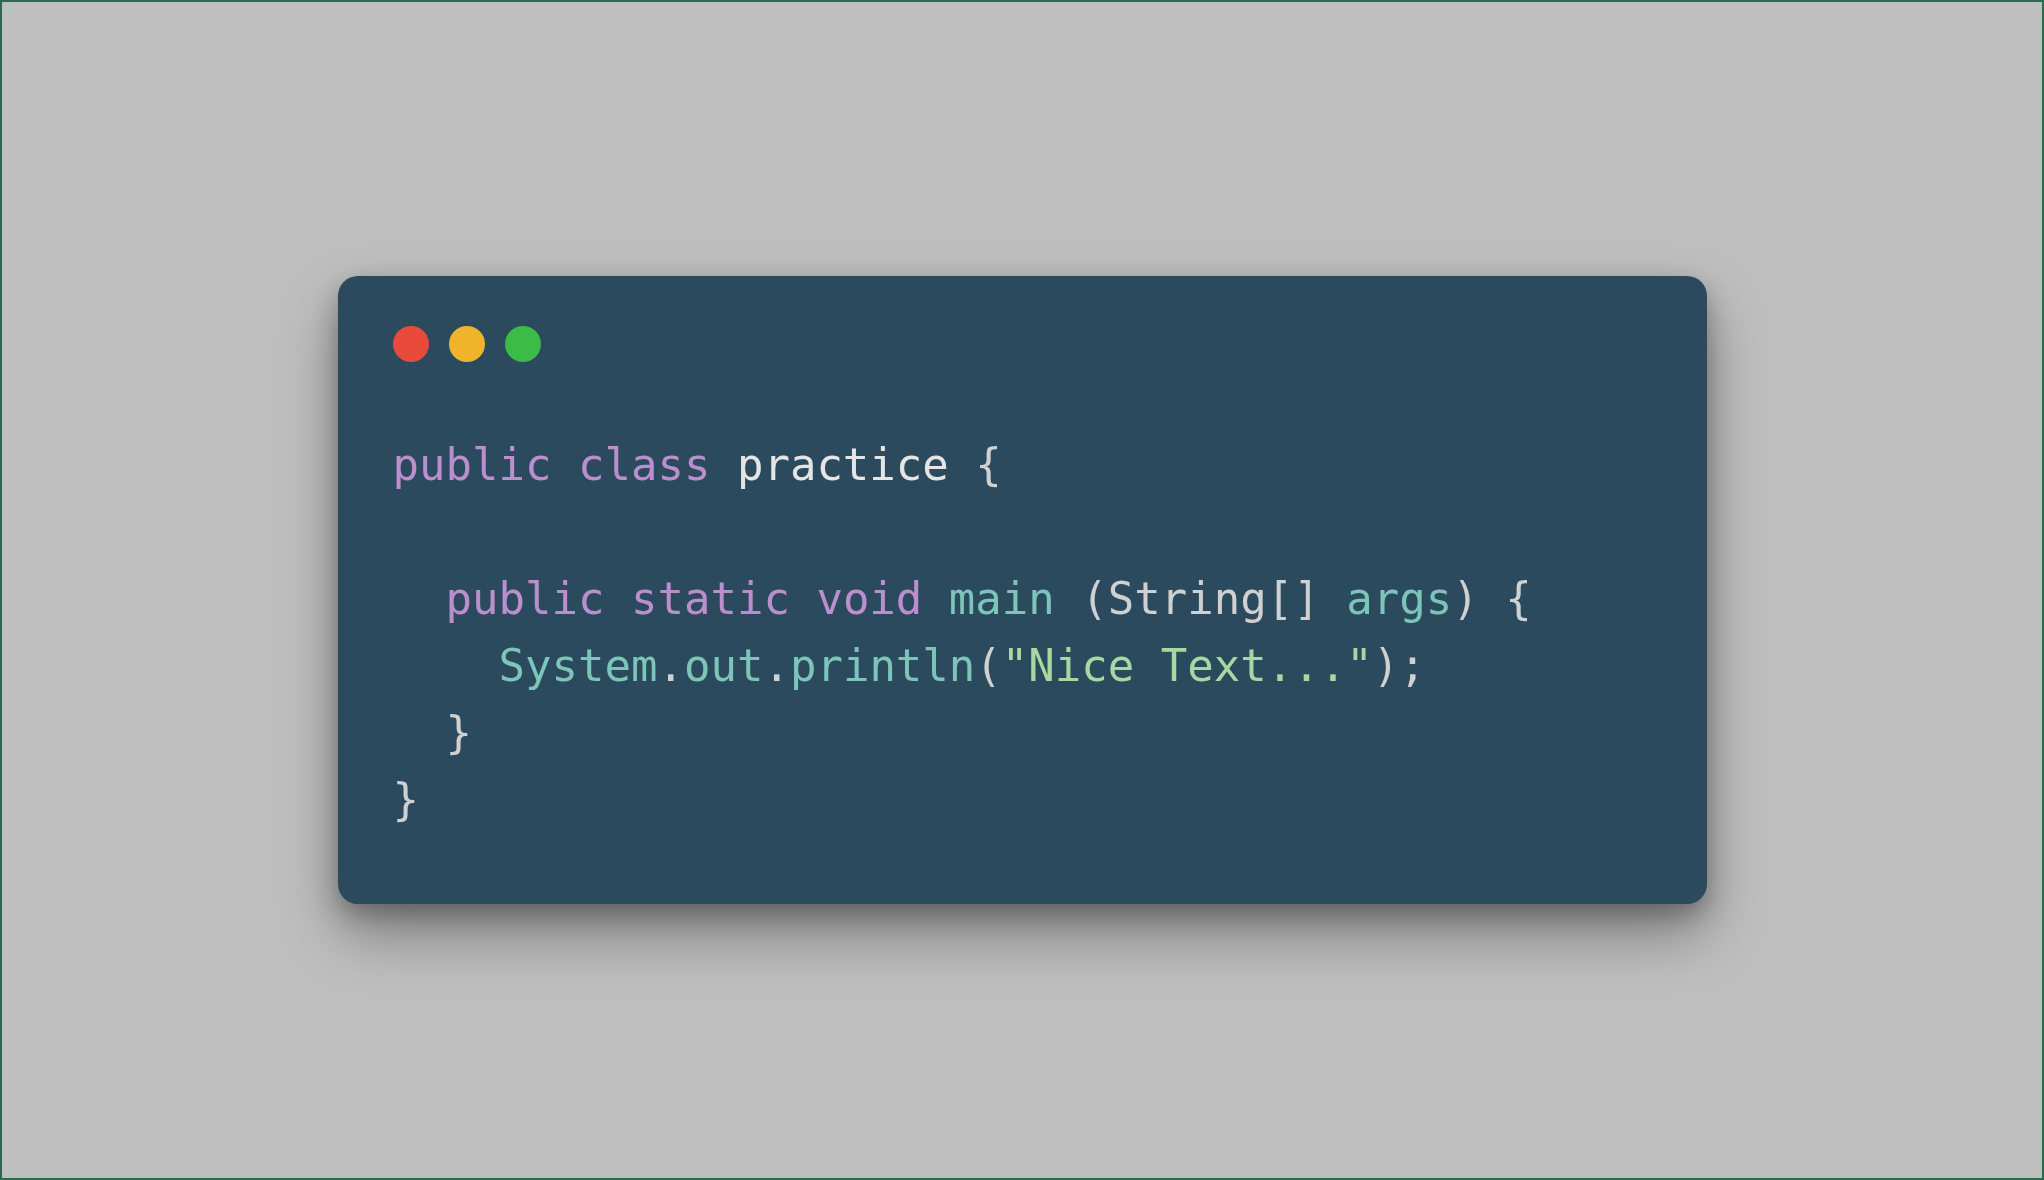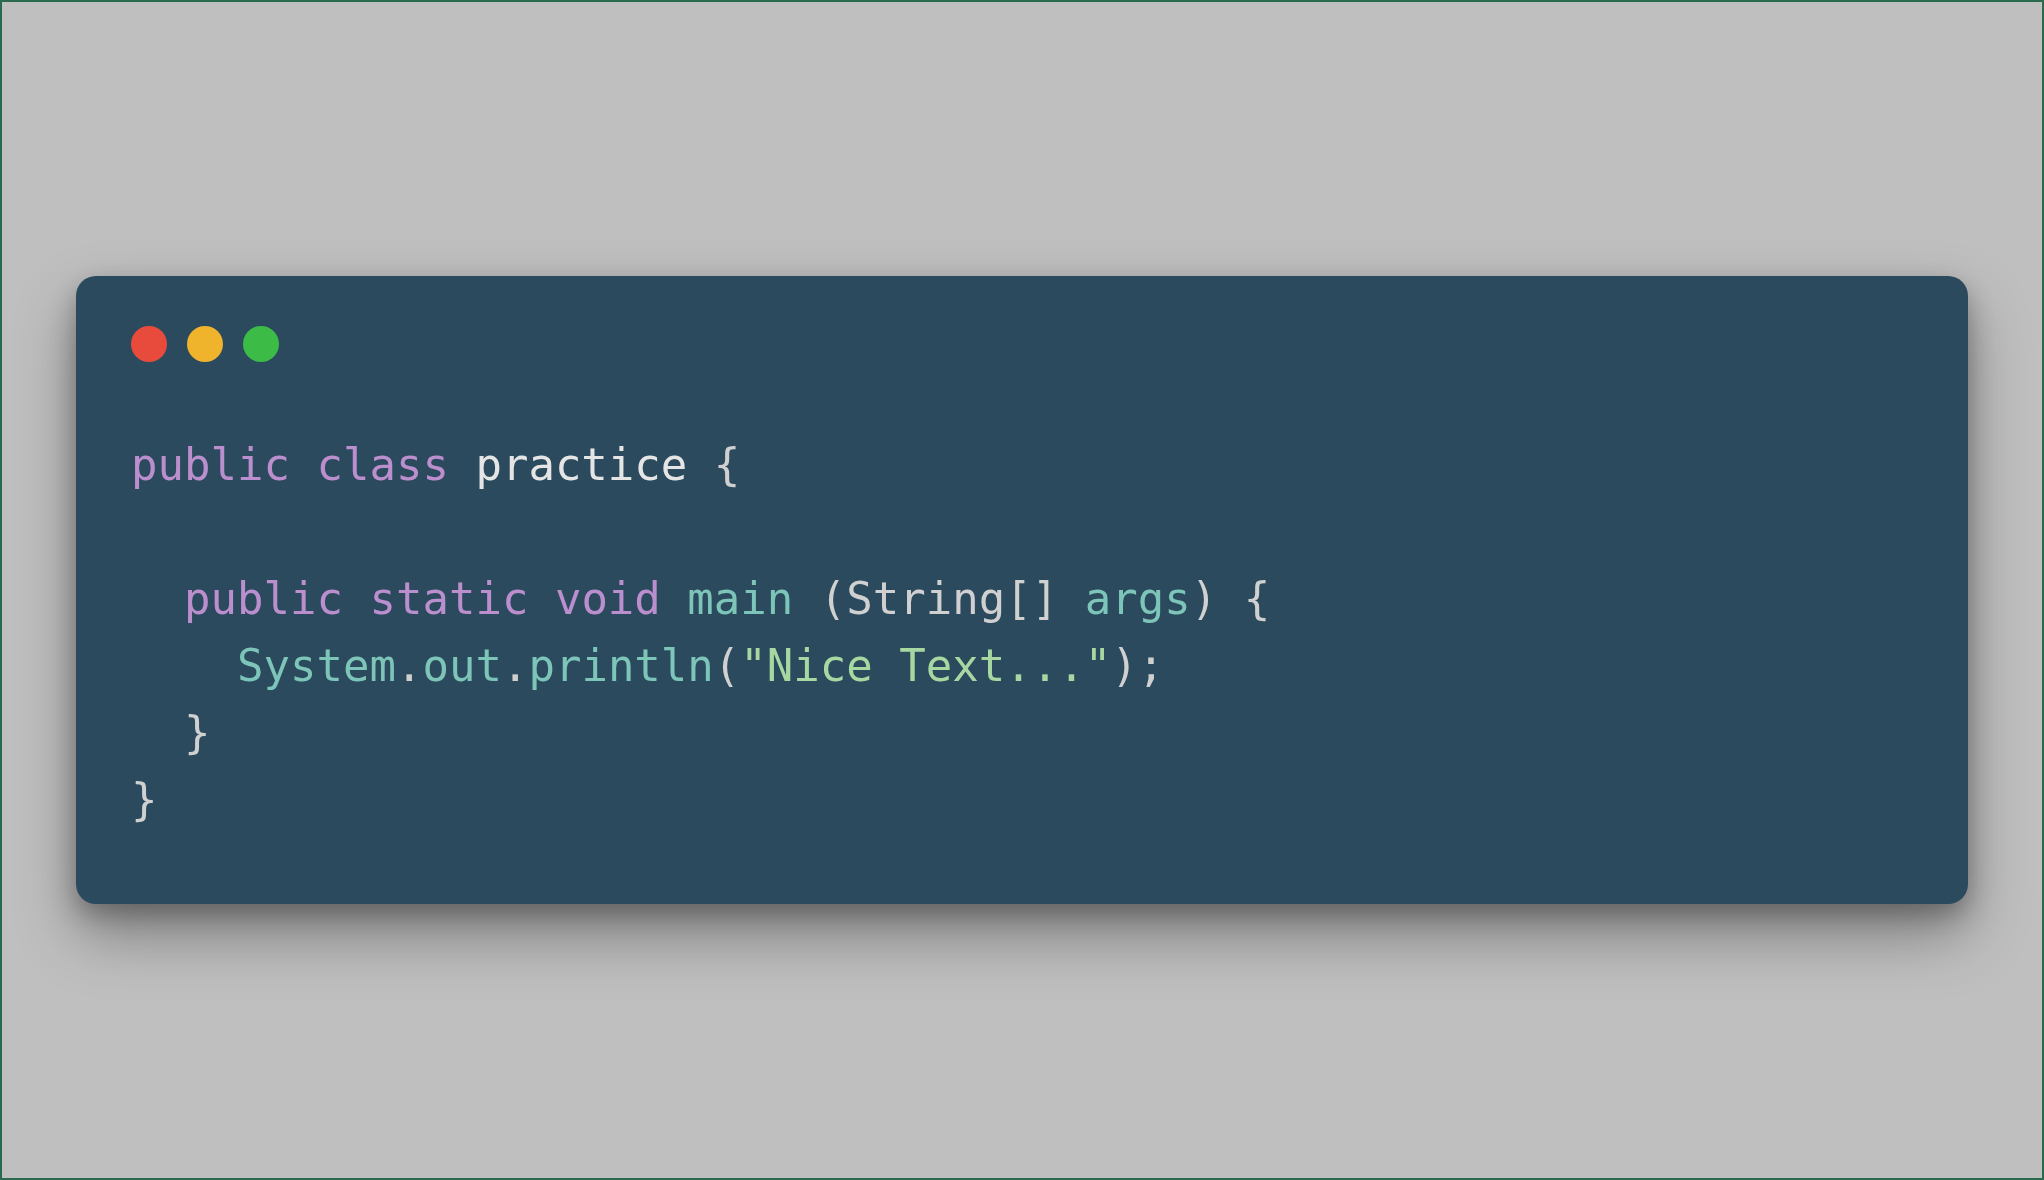--- a/index.html
+++ b/index.html
@@ -13,21 +13,21 @@
       height: 1180px;
       background-color: #bfbfbf;
       border: 2px solid #2a6a4e;
       display: flex;
       align-items: center;
       justify-content: center;
       font-family: "SF Mono", "Menlo", "Monaco", "Consolas", monospace;
     }
 
     .code-window {
-      width: 1892px;
+      width: 1369px;
       background-color: #2b4a5e;
       border-radius: 20px;
       box-shadow: 0 30px 60px rgba(0, 0, 0, 0.35), 0 10px 25px rgba(0, 0, 0, 0.25);
       padding: 50px 55px 70px 55px;
     }
 
     .window-controls {
       display: flex;
       gap: 20px;
       margin-bottom: 70px;

